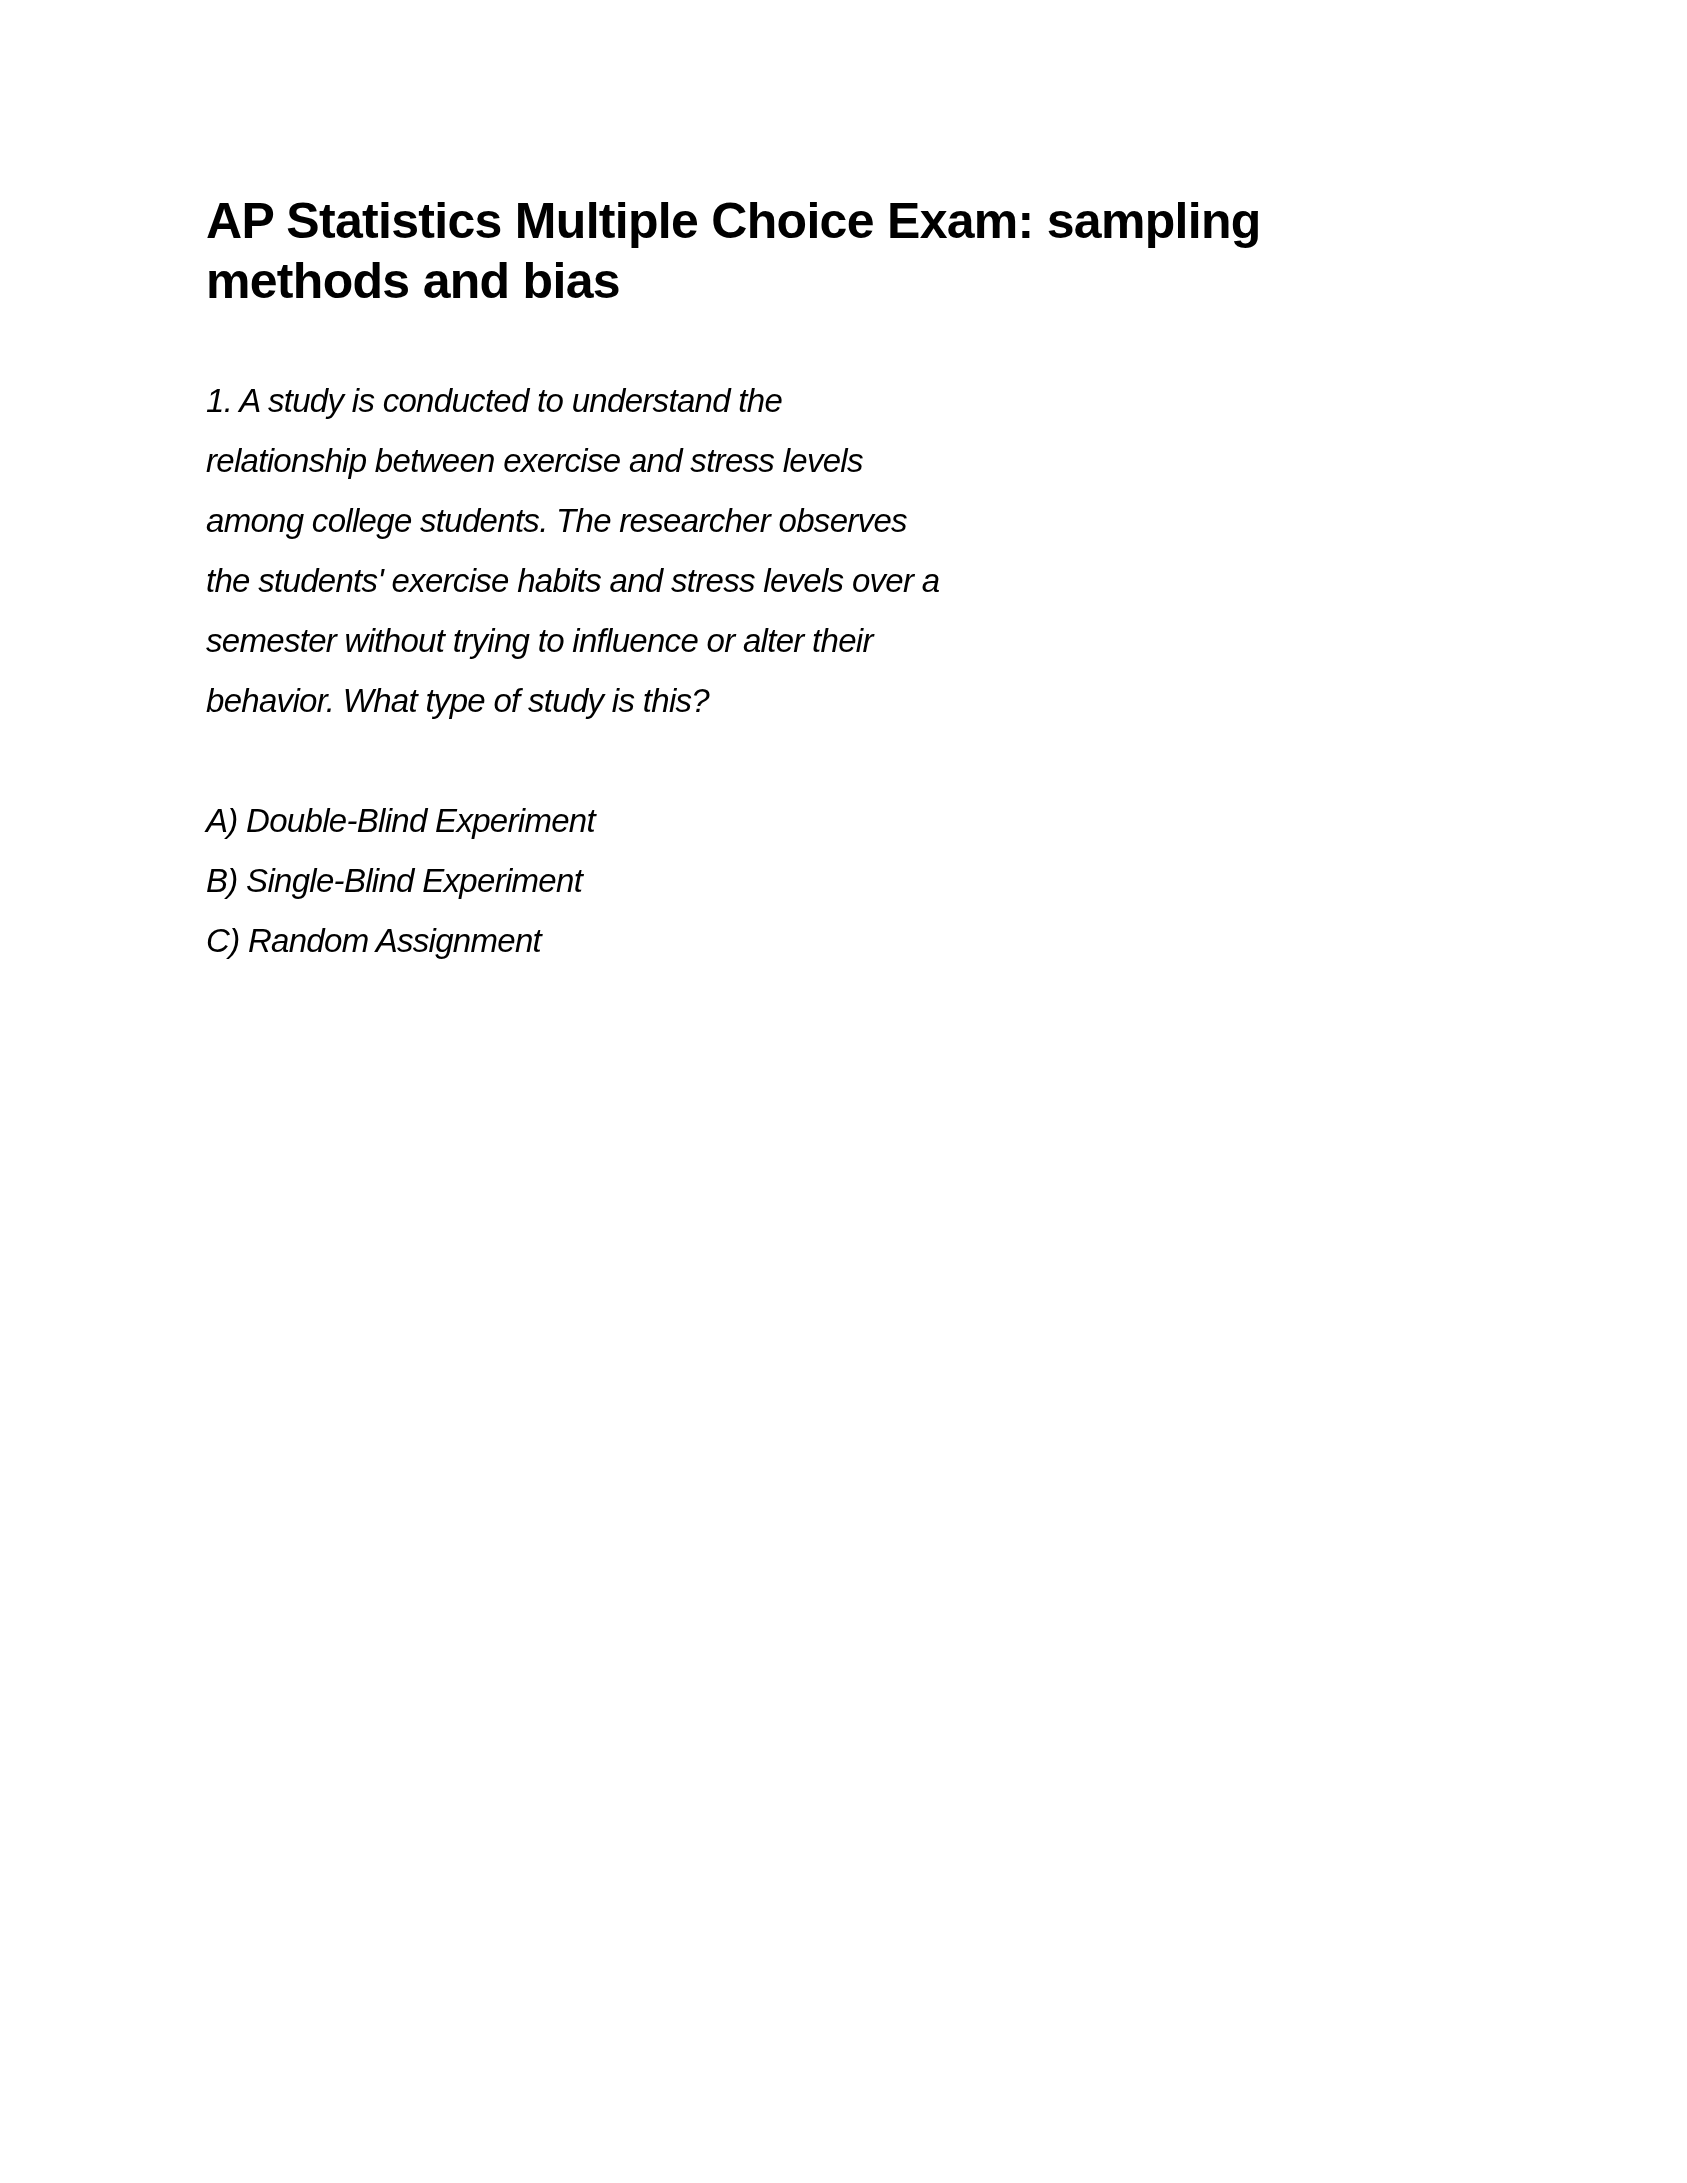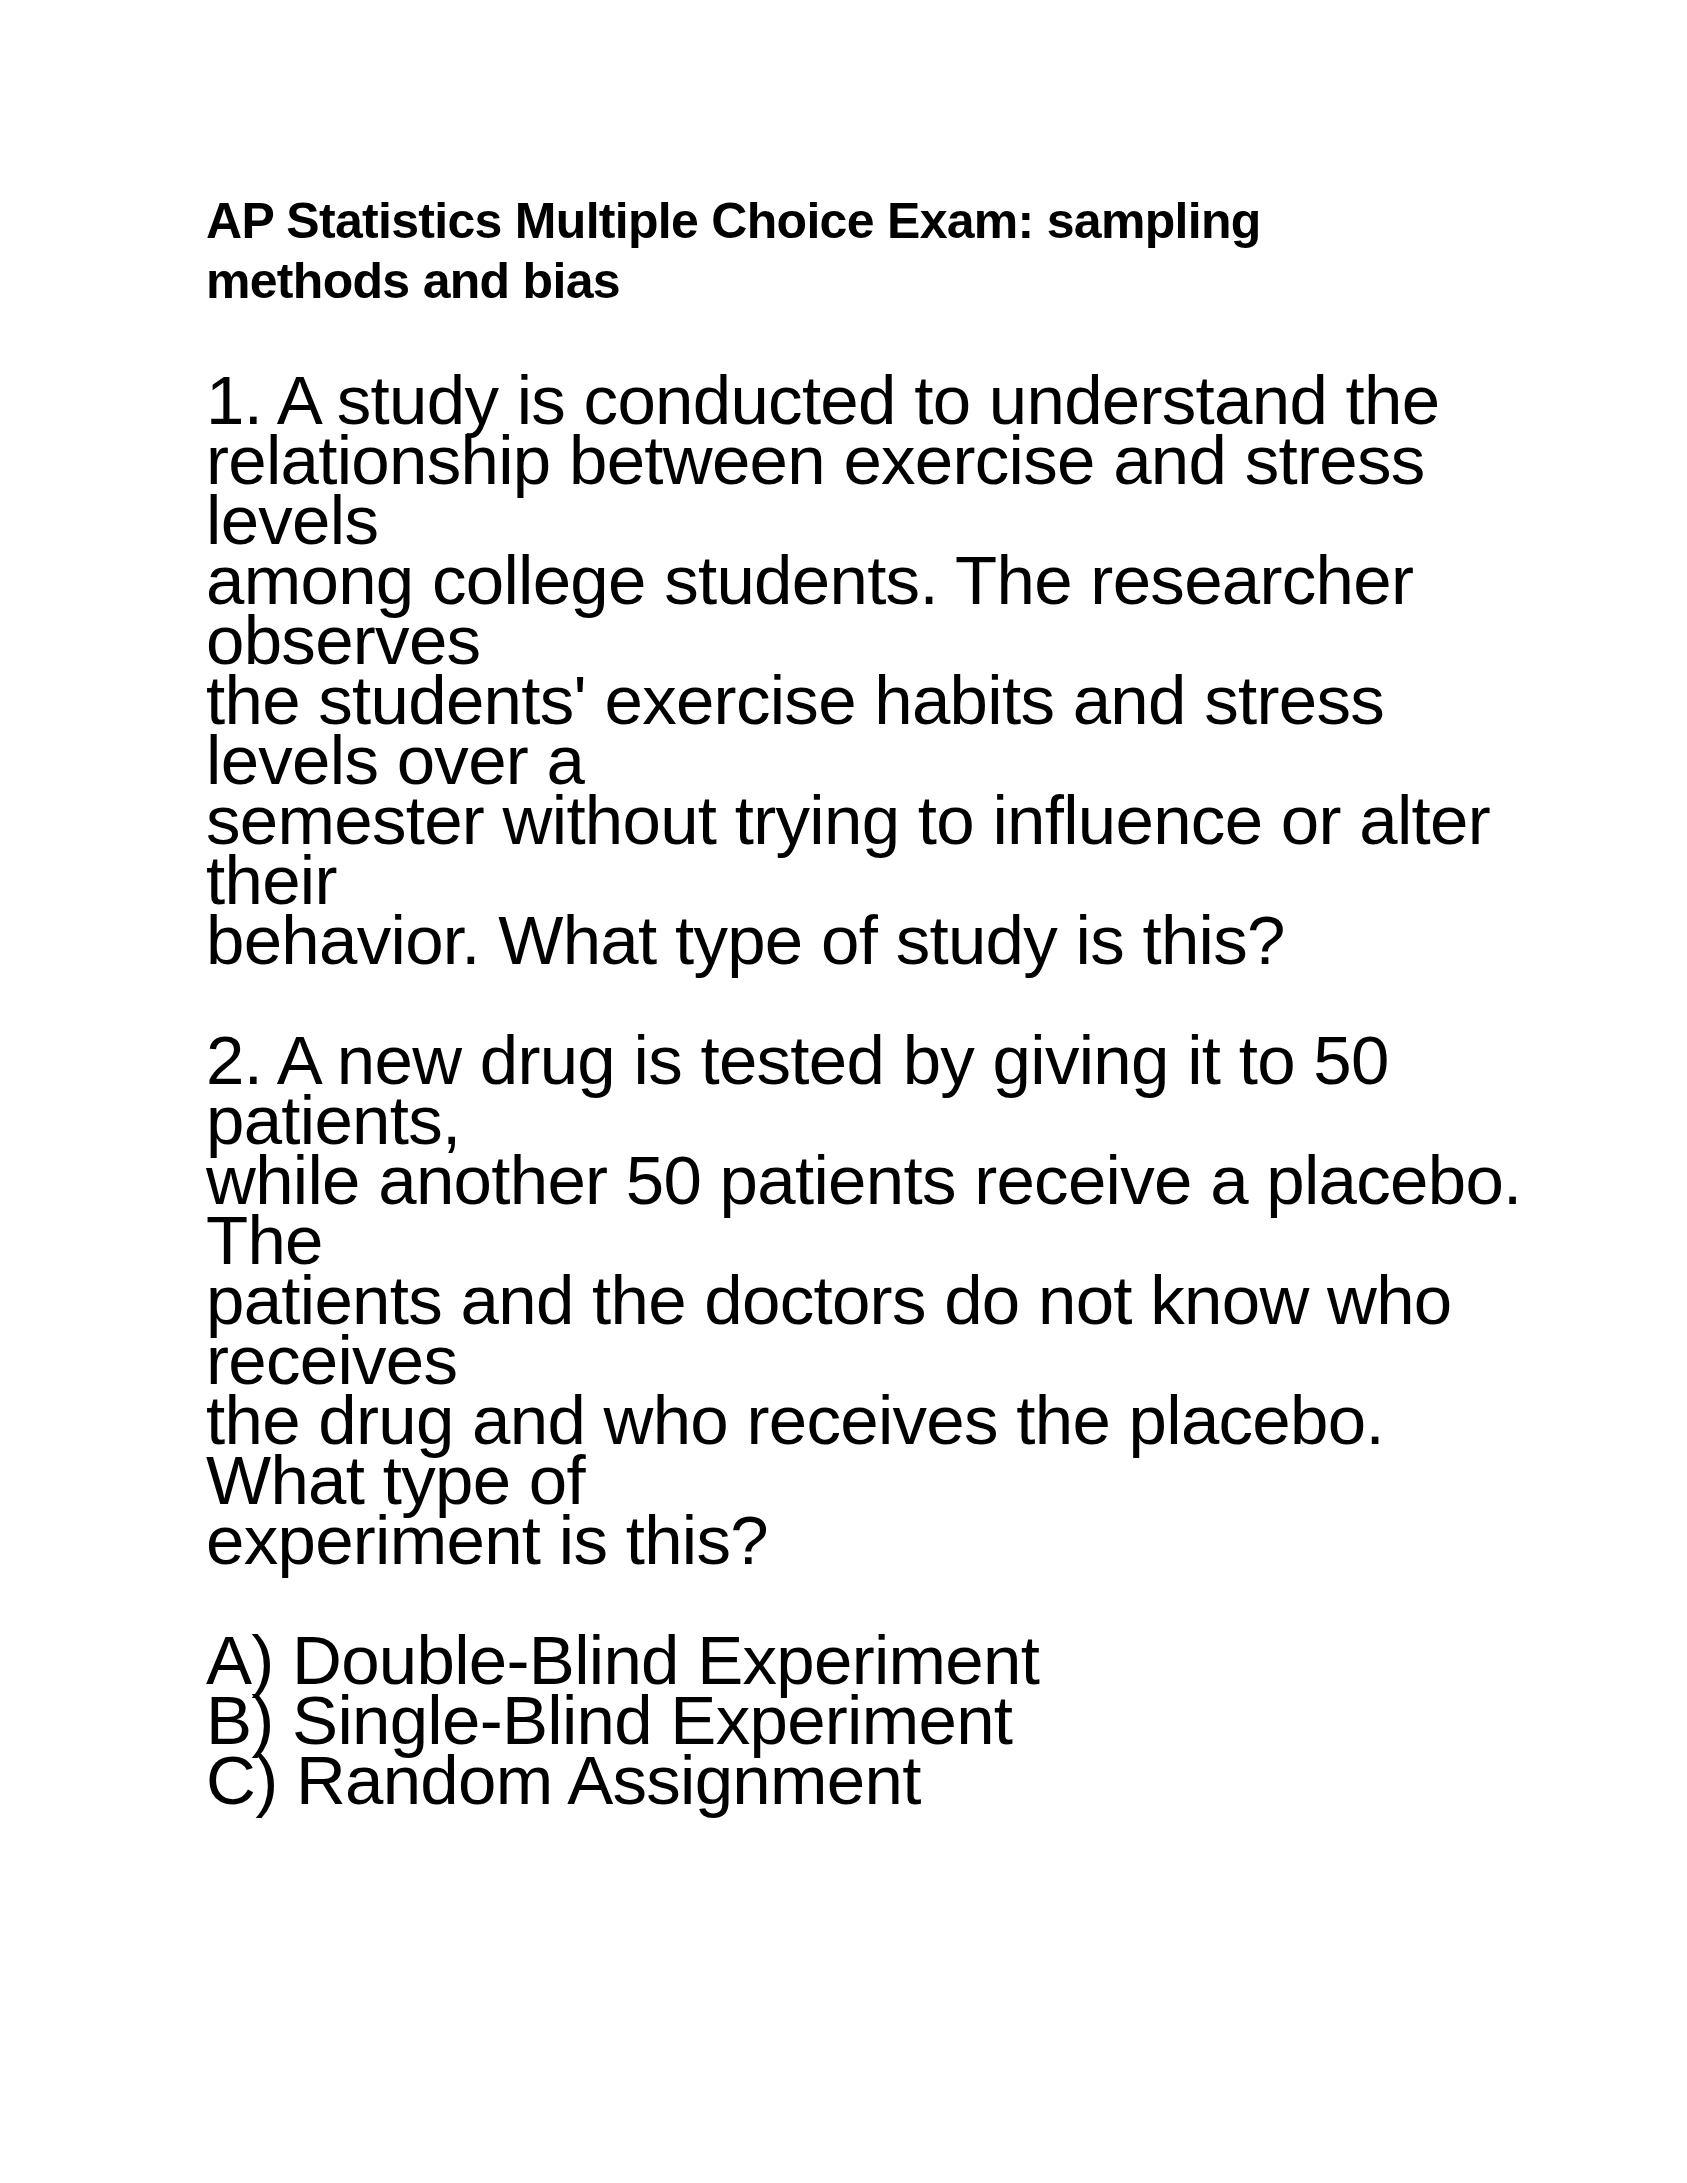--- a/index.html
+++ b/index.html
@@ -32,48 +32,44 @@
   .doc-title {
     margin: 0;
     font-size: 50px;
     font-weight: 700;
     line-height: 60px;
     letter-spacing: -0.7px;
     white-space: pre-line;
   }
   .para {
     margin: 60px 0 0 0;
-    font-size: 69px;
+    font-size: 33px;
     font-weight: 400;
     line-height: 60px;
     letter-spacing: -0.7px;
     white-space: pre-line;
+    font-style: italic;
   }
 </style>
 </head>
 <body>
 
 <div class="page">
   <div class="doc">
     <p class="doc-title"> AP Statistics Multiple Choice Exam: sampling
 methods and bias</p>
 
     <p class="para">1. A study is conducted to understand the
 relationship between exercise and stress levels
 among college students. The researcher observes
 the students' exercise habits and stress levels over a
 semester without trying to influence or alter their
 behavior. What type of study is this?</p>
 
 
-    <p class="para">2. A new drug is tested by giving it to 50 patients,
-while another 50 patients receive a placebo. The
-patients and the doctors do not know who receives
-the drug and who receives the placebo. What type of
-experiment is this?</p>
 
     <p class="para">A) Double-Blind Experiment
 B) Single-Blind Experiment
 C) Random Assignment</p>
 
   </div>
 </div>
 
 
 </body></html>

